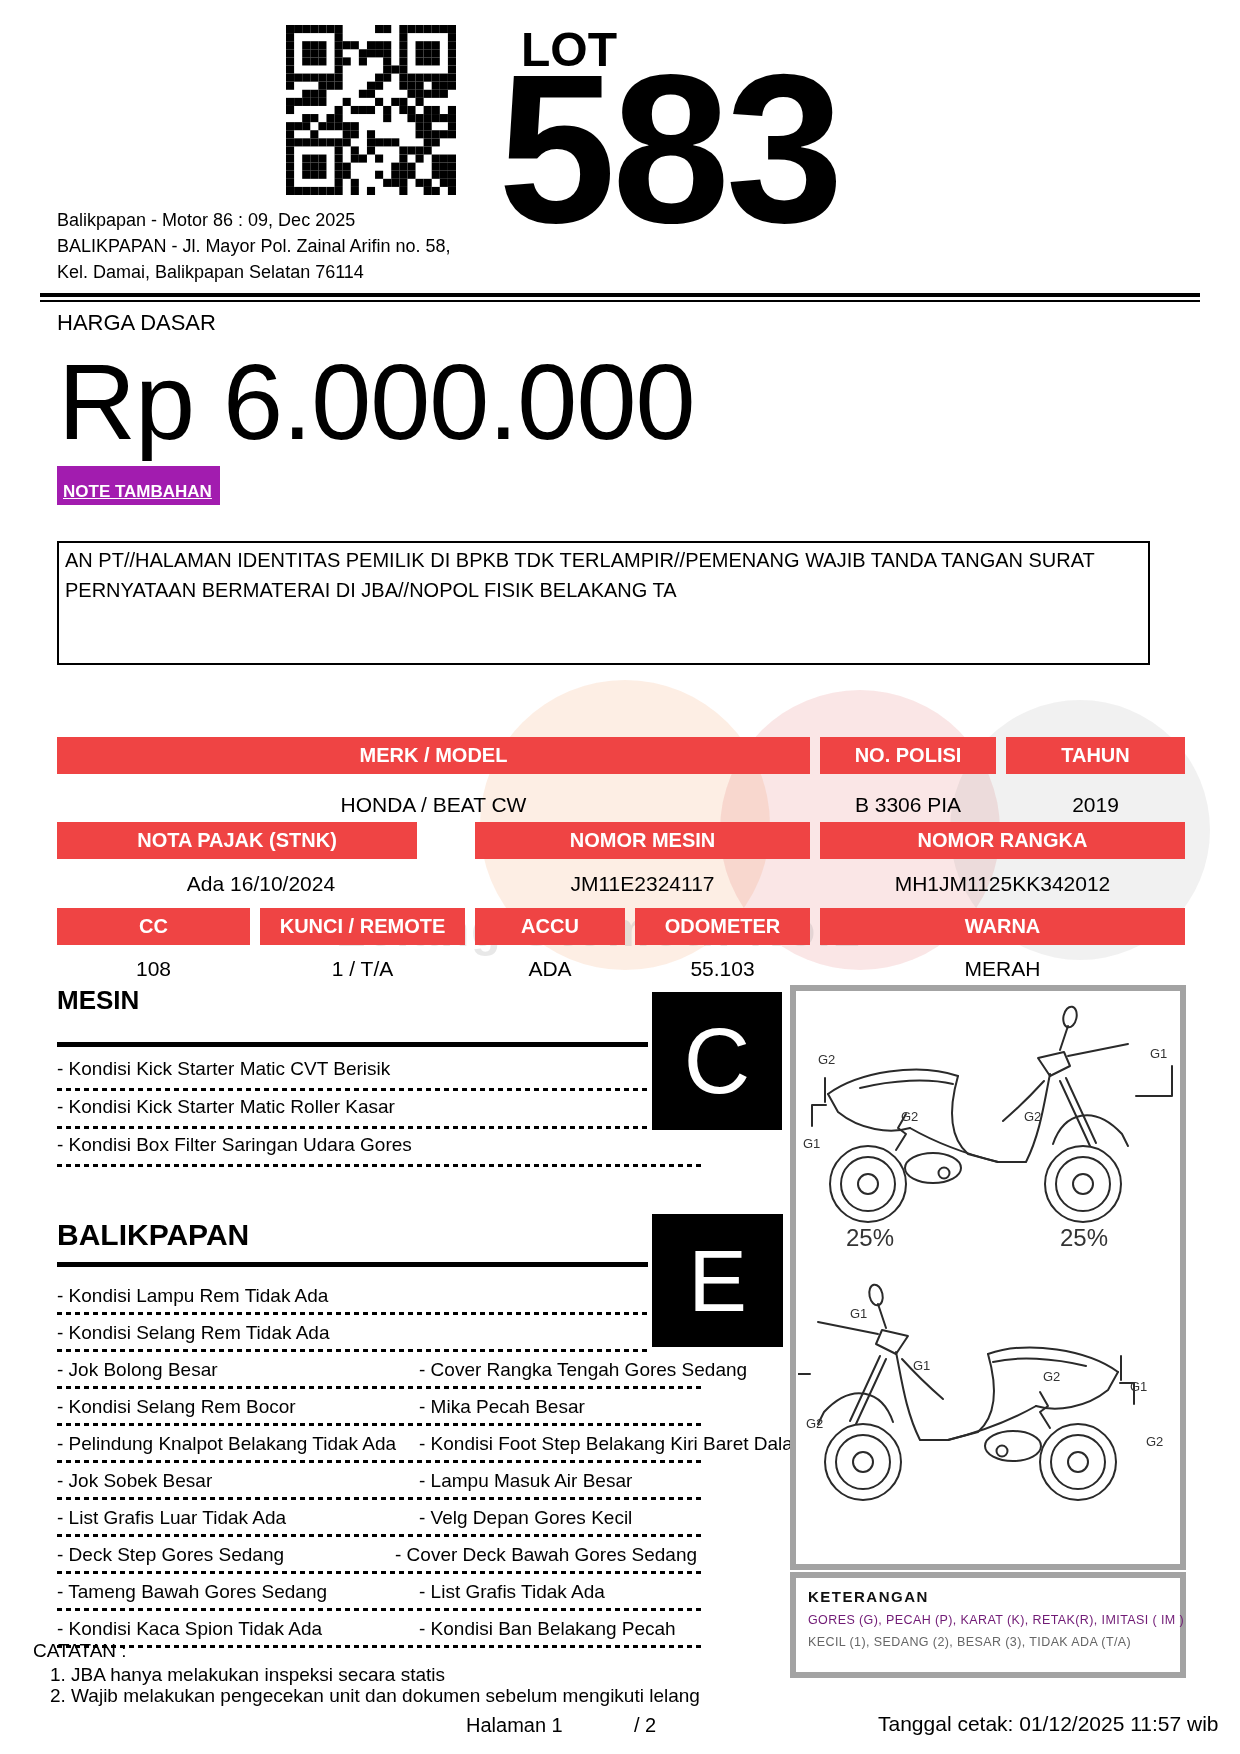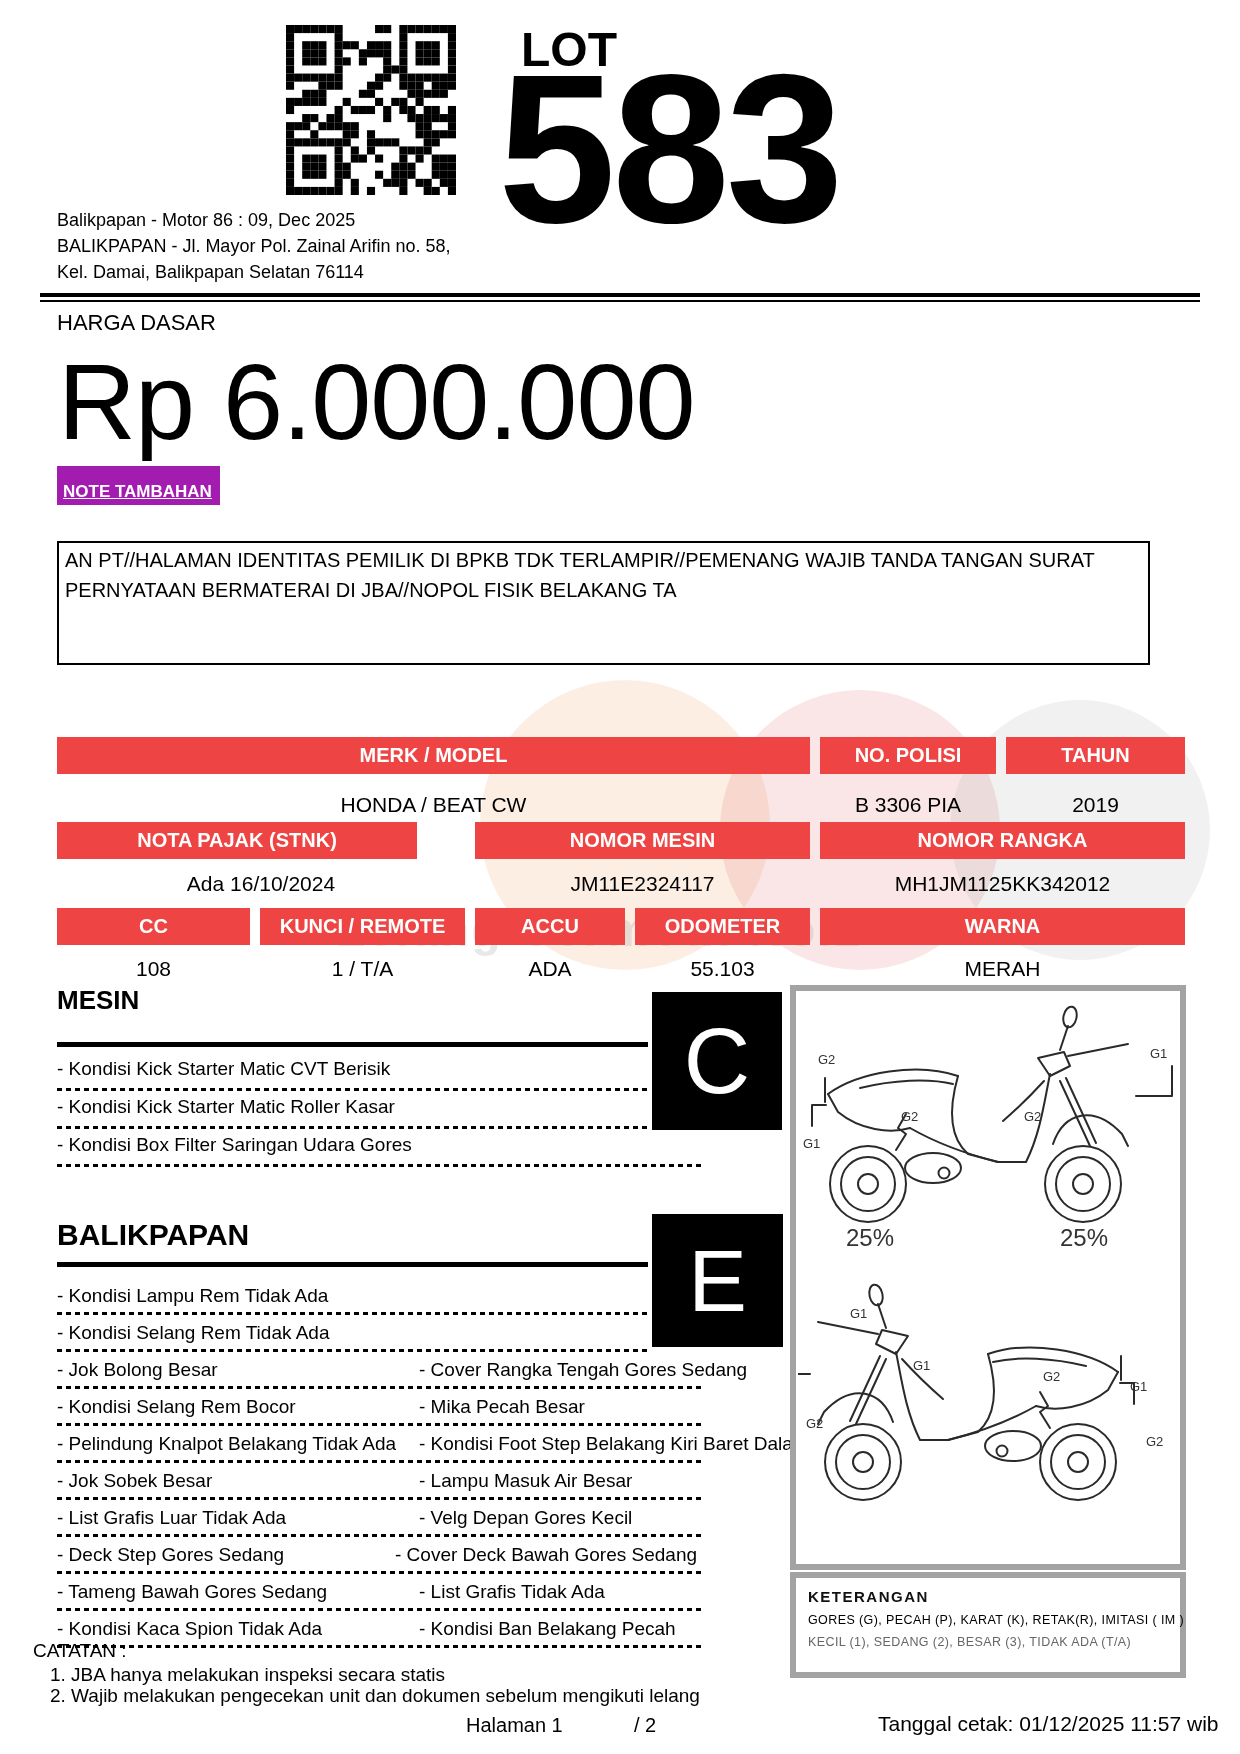--- a/index.html
+++ b/index.html
@@ -472,21 +472,21 @@
     <text x="52" y="52" font-size="13" fill="#333" stroke="none">G1</text>
     <text x="115" y="104" font-size="13" fill="#333" stroke="none">G1</text>
     <text x="8" y="162" font-size="13" fill="#333" stroke="none">G2</text>
     <text x="245" y="115" font-size="13" fill="#333" stroke="none">G2</text>
     <text x="332" y="125" font-size="13" fill="#333" stroke="none">G1</text>
     <text x="348" y="180" font-size="13" fill="#333" stroke="none">G2</text>
   </svg>
 
   <div class="abs panel-box" style="left:790px; top:1572px; width:396px; height:106px; padding:10px 12px;">
     <div class="ket-title">KETERANGAN</div>
-    <div class="ket-line" style="margin-top:8px; color:#000000;">GORES (G), PECAH (P), KARAT (K), RETAK(R), IMITASI ( IM )</div>
+    <div class="ket-line" style="margin-top:8px; color:#701a75;">GORES (G), PECAH (P), KARAT (K), RETAK(R), IMITASI ( IM )</div>
     <div class="ket-line" style="margin-top:8px; color:#666;">KECIL (1), SEDANG (2), BESAR (3), TIDAK ADA (T/A)</div>
   </div>
 
   <div class="abs z foot-small" style="left:33px; top:1640px;">CATATAN :</div>
   <div class="abs z foot-small" style="left:50px; top:1664px;">1. JBA hanya melakukan inspeksi secara statis</div>
   <div class="abs z foot-small" style="left:50px; top:1685px;">2. Wajib melakukan pengecekan unit dan dokumen sebelum mengikuti lelang</div>
 
   <div class="abs z foot-page" style="left:466px; top:1714px;">Halaman 1</div>
   <div class="abs z foot-page" style="left:634px; top:1714px;">/ 2</div>
   <div class="abs z print-date" style="left:878px; top:1712px;">Tanggal cetak: 01/12/2025 11:57 wib</div>

